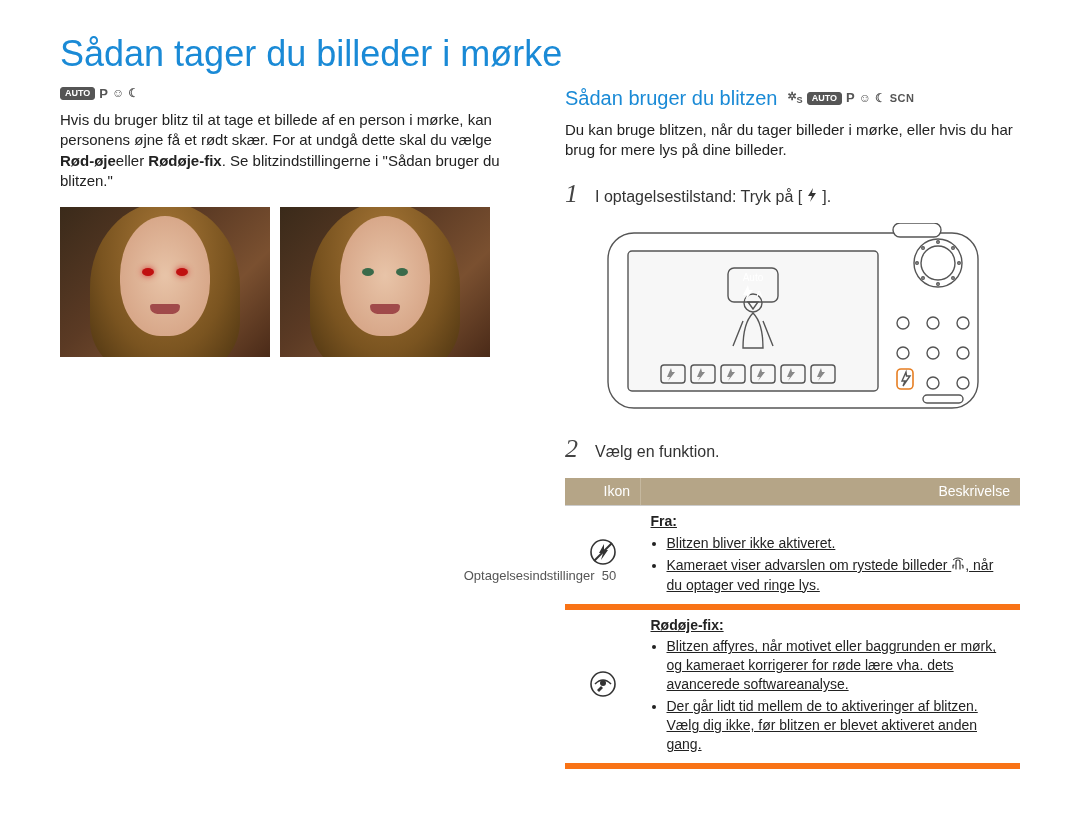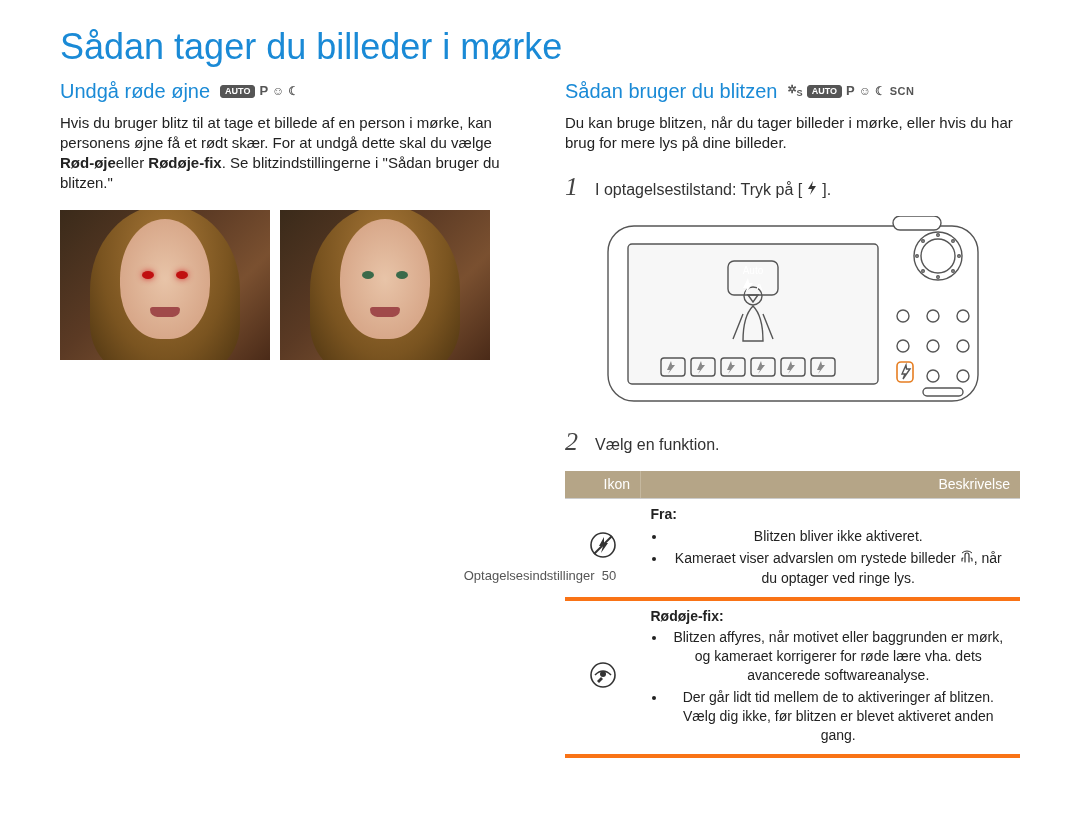--- a/index.html
+++ b/index.html
@@ -7,21 +7,21 @@
     padding: 0;
     width: 1080px;
     height: 815px;
     font-family: Arial, Helvetica, sans-serif;
     background: #fff;
     color: #222;
     font-size: 15px;
     line-height: 1.35;
   }
   .page {
-    padding: 23px 60px 0 60px;
+    padding: 30px 60px 0 60px;
     box-sizing: border-box;
     height: 589px;
     position: relative;
   }
   h1 {
     font-size: 36px;
     font-weight: 400;
     color: #1a8ad6;
     margin: 0 0 6px 0;
   }
@@ -174,33 +174,34 @@
     background: #b5a587;
     color: #fff;
     font-weight: normal;
     text-align: right;
     padding: 4px 10px;
     border-bottom: 1px solid #ccc;
   }
   table.desc th:first-child { width: 55px; border-right: 1px solid #c5b89f; }
   table.desc td {
     padding: 6px 10px;
-    border-bottom: 4px solid #f97316;
+    border-bottom: 6px solid #f97316;
     vertical-align: top;
+    text-decoration: underline;
   }
   table.desc td:first-child {
     text-align: center;
     vertical-align: middle;
   }
   .row-title { font-weight: bold; margin-bottom: 3px; }
   ul.bullets {
     margin: 0;
     padding-left: 16px;
   }
-  ul.bullets li { margin-bottom: 3px; text-align: center; }
+  ul.bullets li { margin-bottom: 3px; }
   .icon-circle {
     display: inline-block;
     vertical-align: middle;
   }
   .hand-icon { display:inline-block; vertical-align:middle; }
   .footer {
     position: absolute;
     bottom: 4px;
     left: 0;
     right: 0;
@@ -213,21 +214,20 @@
 </head>
 <body>
 
 <div class="page">
   <h1>Sådan tager du billeder i mørke</h1>
 
   <div class="columns">
 
     <div class="col">
       <h2>
-        <span>Undgå røde øjne</span>
         <span class="mode-icons">
           <span class="mode-box">AUTO</span>
           <span class="mode-p">P</span>
           <span class="tiny-glyph">☺</span>
           <span class="tiny-glyph">☾</span>
         </span>
       </h2>
       <div class="para">
         <span>Hvis du bruger blitz til at tage et billede af en person i mørke, kan personens øjne få et rødt skær. For at undgå dette skal du vælge </span><span class="bold">Rød-øje</span><span>eller </span><span class="bold">Rødøje-fix</span><span>. Se blitzindstillingerne i "Sådan bruger du blitzen."</span>
       </div>

